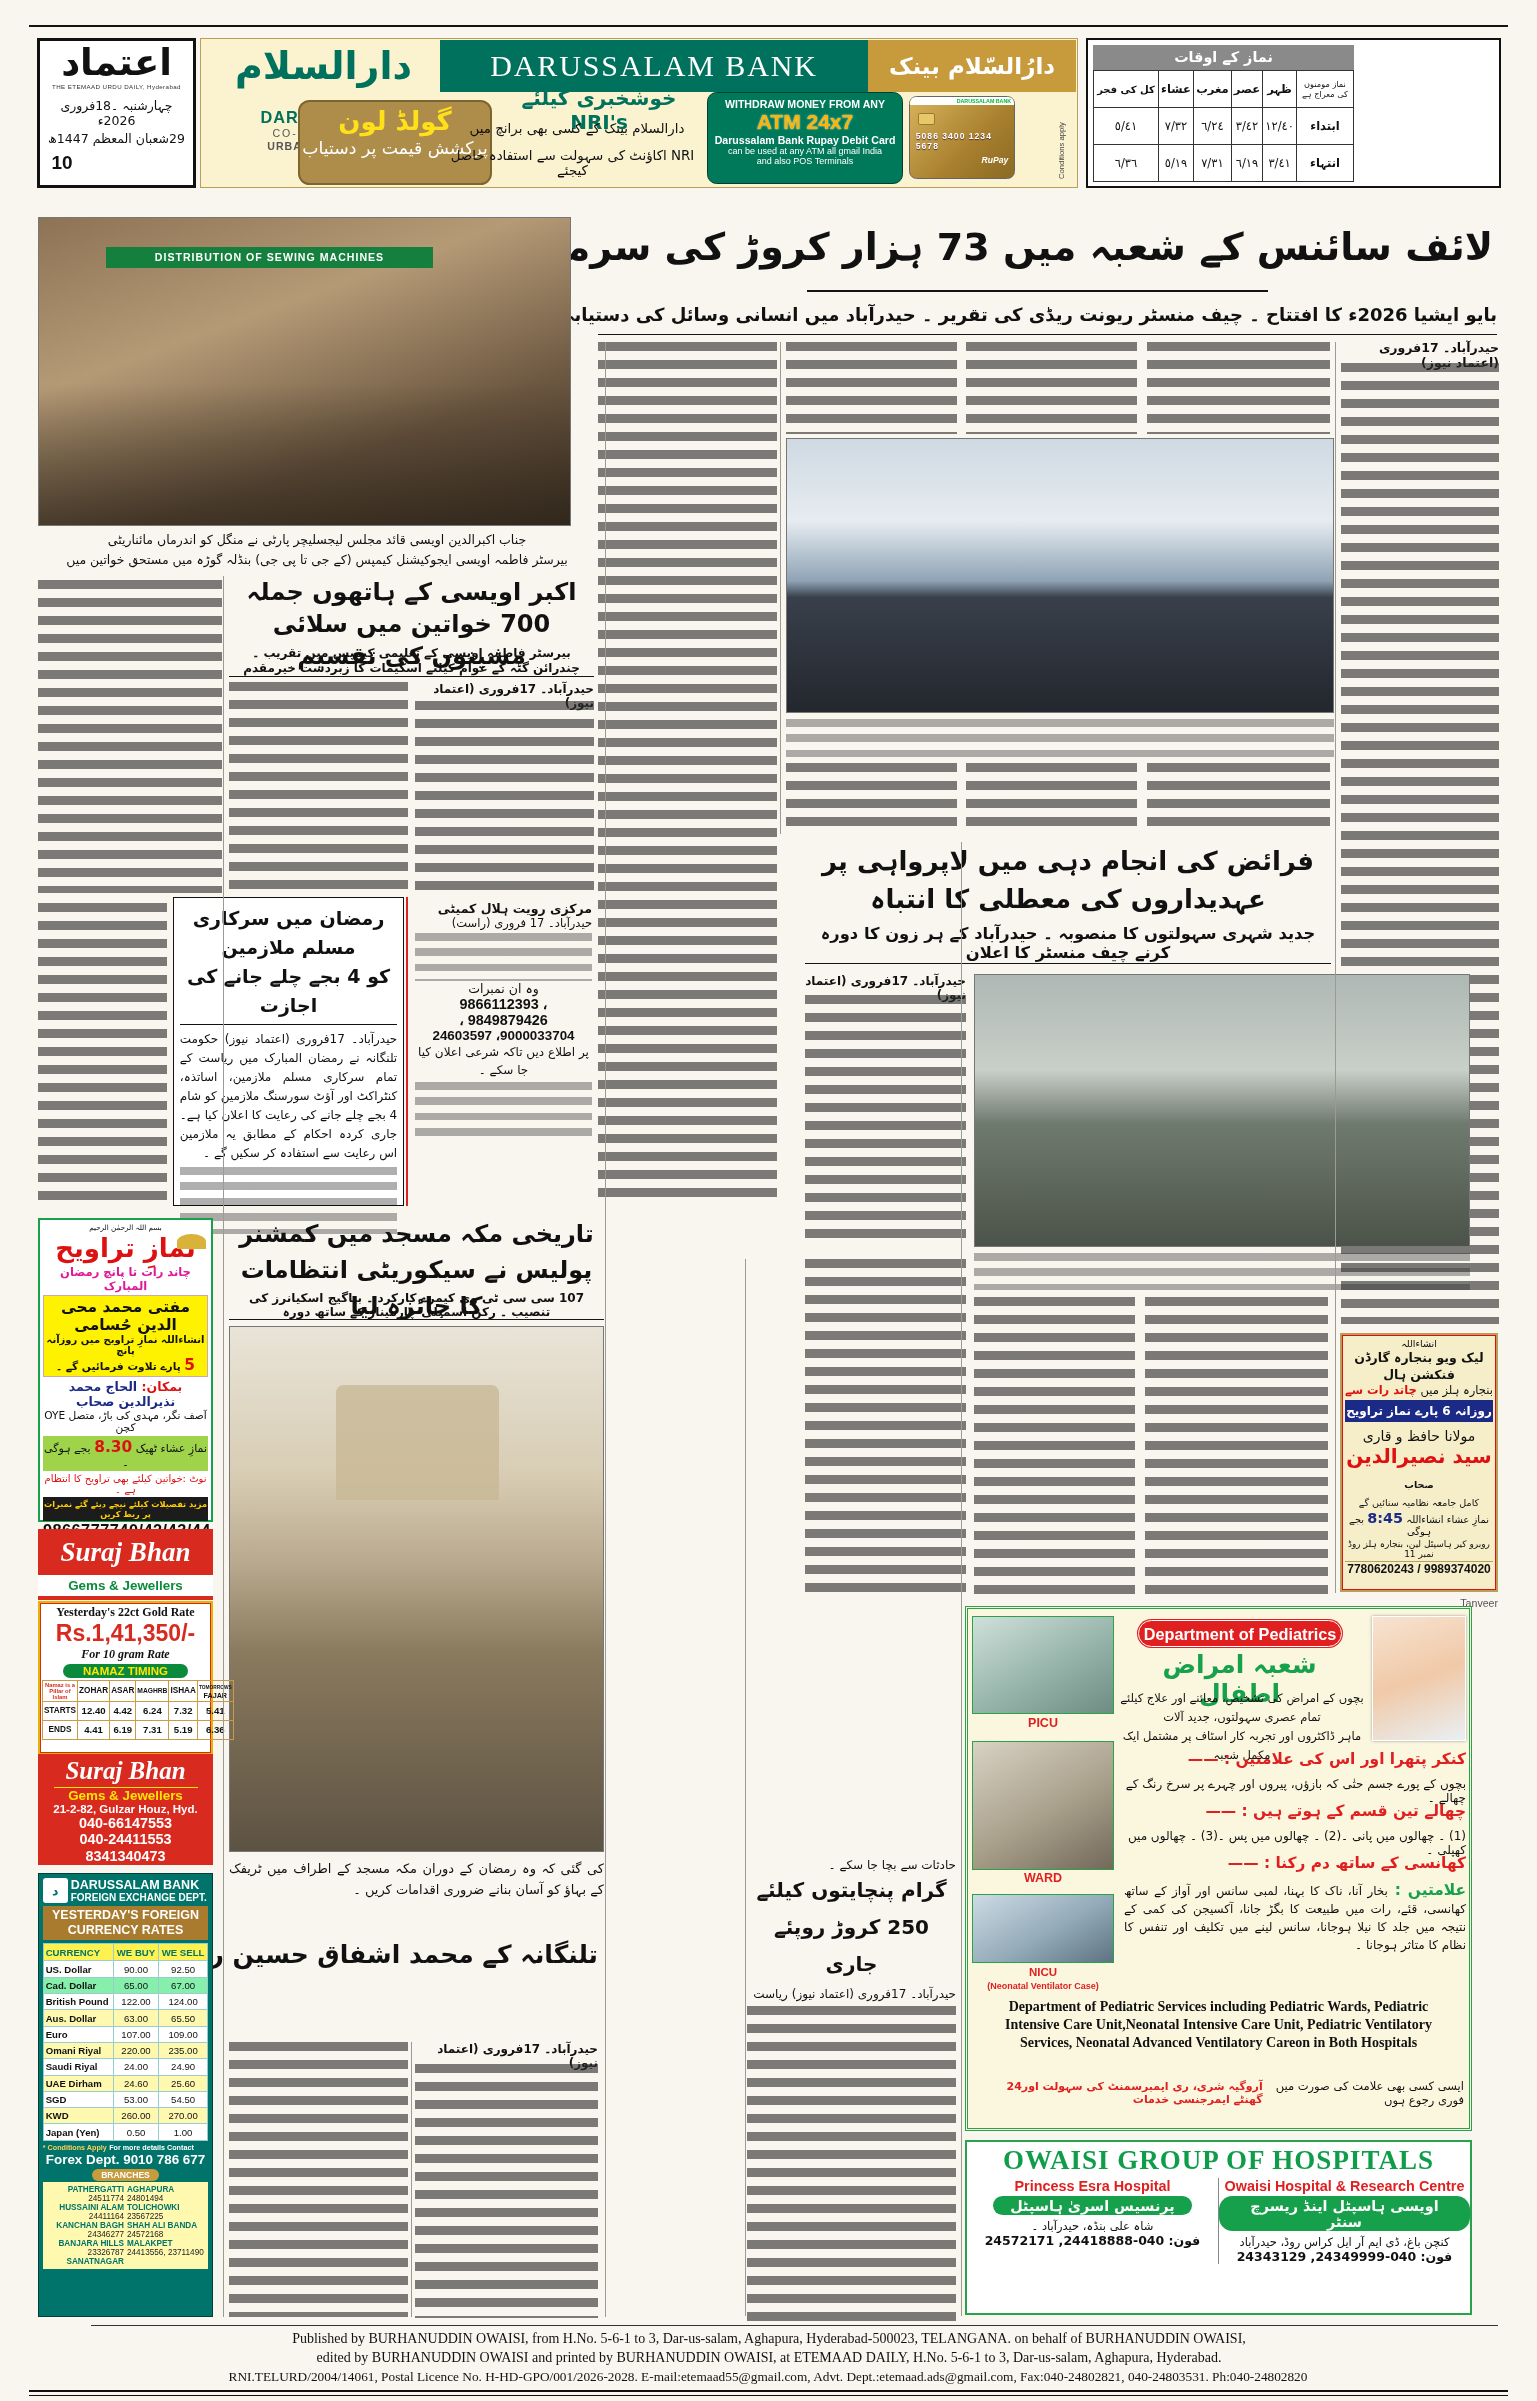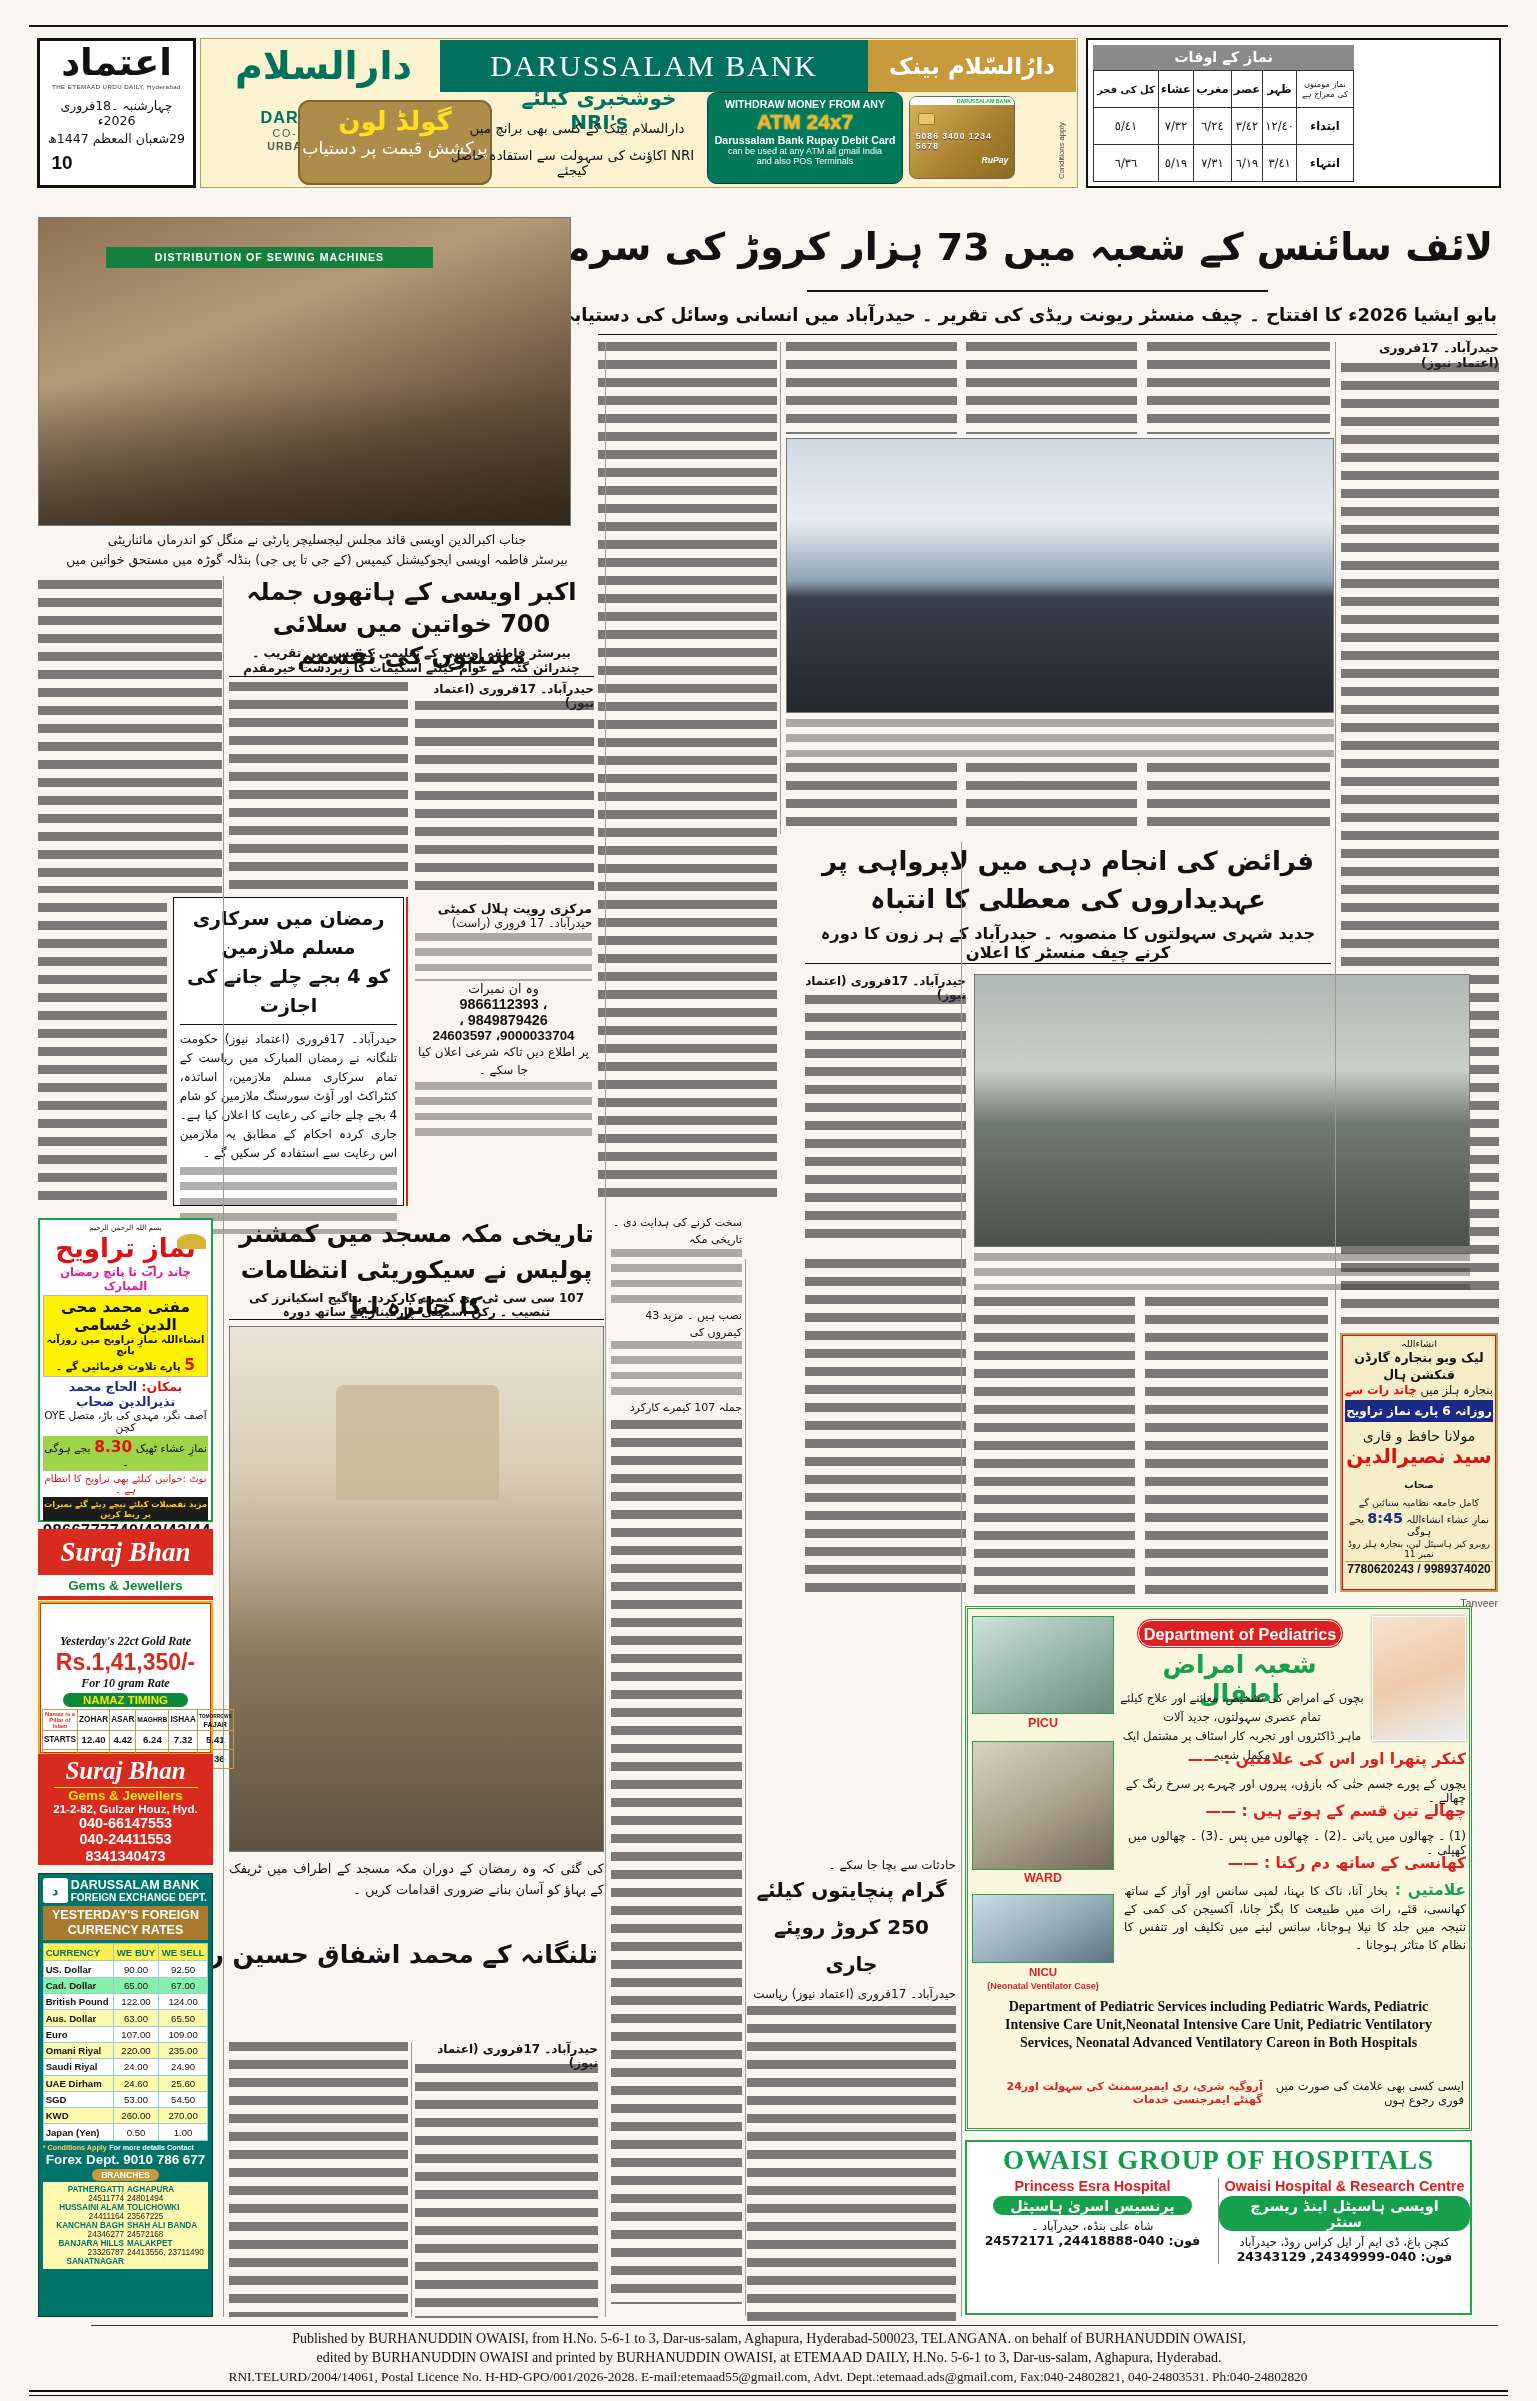--- a/index.html
+++ b/index.html
@@ -169,28 +169,20 @@
   <div class="abs st" style="left:974px;top:1297px;width:161px;height:298px;"></div>
   <div class="abs st" style="left:1145px;top:1297px;width:183px;height:298px;"></div>
 
   <div class="abs u b ctr" style="left:229px;top:1216px;width:375px;height:71px;font-size:24px;line-height:36px;">تاریخی مکہ مسجد میں کمشنر پولیس نے سیکوریٹی انتظامات کا جائزہ لیا</div>
   <div class="abs u b ctr deck" style="left:229px;top:1291px;width:375px;height:29px;font-size:12px;line-height:14.4px;">107 سی سی ٹی وی کیمرے کارکرد ۔ بیاگیج اسکیانرز کی تنصیب ۔ رکن اسمبلی چارمینار کے ساتھ دورہ</div>
   <div class="abs photo" style="left:229px;top:1326px;width:375px;height:526px;background:linear-gradient(180deg,#e9e4d8 0%,#d8cdb4 28%,#b9a98e 45%,#8a7a5e 62%,#5d5343 100%);">
     <div class="abs" style="left:106px;top:58px;width:163px;height:115px;background:#c8b896;border-radius:7.7px 7.7px 0 0;opacity:.8;"></div>
   </div>
   <div class="abs u" style="left:229px;top:1858px;width:375px;height:60px;font-size:13px;line-height:21px;text-align:justify;">کی گئی کہ وہ رمضان کے دوران مکہ مسجد کے اطراف میں ٹریفک کے بہاؤ کو آسان بنانے ضروری اقدامات کریں ۔</div>
 
-  <div class="abs" style="left:611px;top:1214px;width:131px;height:1105px;">
-    <div class="u" style="font-size:11px;line-height:17.3px;">سخت کرنے کی ہدایت دی ۔ تاریخی مکہ</div>
-    <div class="stl" style="height:58px;"></div>
-    <div class="u" style="font-size:11px;line-height:17.3px;">نصب ہیں ۔ مزید 43 کیمروں کی</div>
-    <div class="stl" style="height:58px;"></div>
-    <div class="u" style="font-size:11px;line-height:17.3px;">جملہ 107 کیمرے کارکرد</div>
-    <div class="st" style="height:884px;margin-top:3.8px;"></div>
-  </div>
 
   <div class="abs u b ctr" style="left:235px;top:1929px;width:363px;height:54px;font-size:25px;line-height:52px;white-space:nowrap;">تلنگانہ کے محمد اشفاق حسین راجستھان</div>
   <div class="abs u b" style="left:415px;top:2042px;width:183px;height:17.3px;font-size:12px;">حیدرآباد۔ 17فروری (اعتماد نیوز)</div>
   <div class="abs st" style="left:415px;top:2064px;width:183px;height:254px;"></div>
   <div class="abs st" style="left:229px;top:2042px;width:179px;height:275px;"></div>
   <div class="abs st" style="left:38px;top:2330px;width:0px;height:0px;"></div>
 
   <div class="abs" style="left:747px;top:1858px;width:209px;height:461px;">
     <div class="u" style="font-size:12px;text-align:right;">حادثات سے بچا جا سکے ۔</div>
     <div class="u b ctr" style="font-size:20px;line-height:37px;">گرام پنچایتوں کیلئے</div>
@@ -218,21 +210,21 @@
     <div class="u b" style="background:#1c1c1c;color:#ffce00;font-size:8.2px;margin-top:1.9px;padding:1.9px 0;">مزید تفصیلات کیلئے نیچے دیئے گئے نمبرات پر ربط کریں</div>
     <div class="en b" style="font-size:16.3px;letter-spacing:0.5px;">9866777740/42/43/44</div>
     <div class="u" style="background:#18a14c;color:#fff;font-size:9.6px;padding:1.9px 0;margin-top:1px;">منجانب : اہلیہ الحاج محمد نذیرالدین و فرزندان</div>
   </div>
 
   <div class="abs ctr" style="left:38px;top:1529px;width:175px;height:71px;background:#d92a20;">
     <div class="serif b" style="color:#fff;font-size:27px;font-style:italic;line-height:46px;">Suraj Bhan</div>
     <div class="en b" style="background:#fff;color:#0b8a3c;font-size:13.4px;line-height:21px;">Gems &amp; Jewellers</div>
   </div>
   <div class="abs ctr" style="left:38px;top:1601px;width:175px;height:154px;background:#fff;border:2.9px solid #e8b400;box-shadow:inset 0 0 0 1px #d92a20;padding:1.9px;box-sizing:border-box;">
-    <div class="serif b" style="font-size:12px;font-style:italic;margin-top:29px;">Yesterday's 22ct Gold Rate</div>
+    <div class="serif b" style="font-size:12px;">Yesterday's 22ct Gold Rate</div>
     <div class="en b" style="font-size:23px;color:#d92a20;">Rs.1,41,350/-</div>
     <div class="serif b" style="font-size:12px;font-style:italic;">For 10 gram Rate</div>
     <div class="en b pill" style="background:#0b8a3c;color:#ffe500;font-size:11.5px;width:125px;margin:1.9px auto;padding:1px 0;">NAMAZ TIMING</div>
     <table class="ntable en" style="width:165px;margin:0 auto;font-size:8.2px;">
       <tbody>
           <tr style="height:21px;">
         <td style="width:37px;font-size:5.8px;color:#d92a20;"><span class="b">Namaz is a</span><br><span class="b">Pillar of Islam</span></td>
         <td class="b">ZOHAR</td>
         <td class="b">ASAR</td>
         <td class="b" style="font-size:6.7px;">MAGHRB</td>

